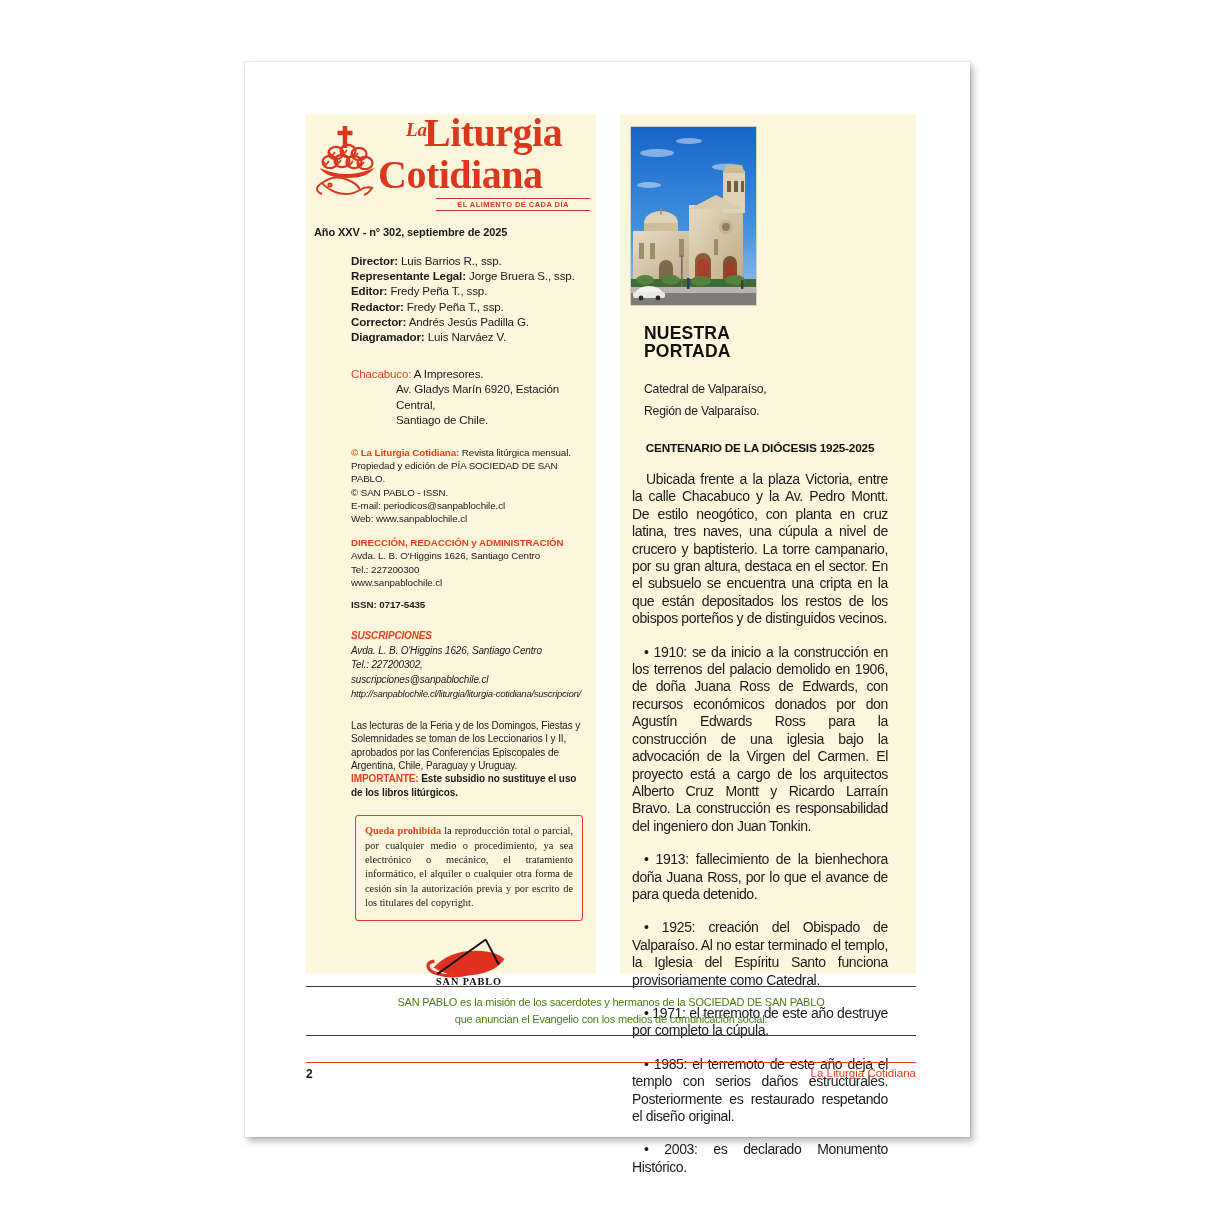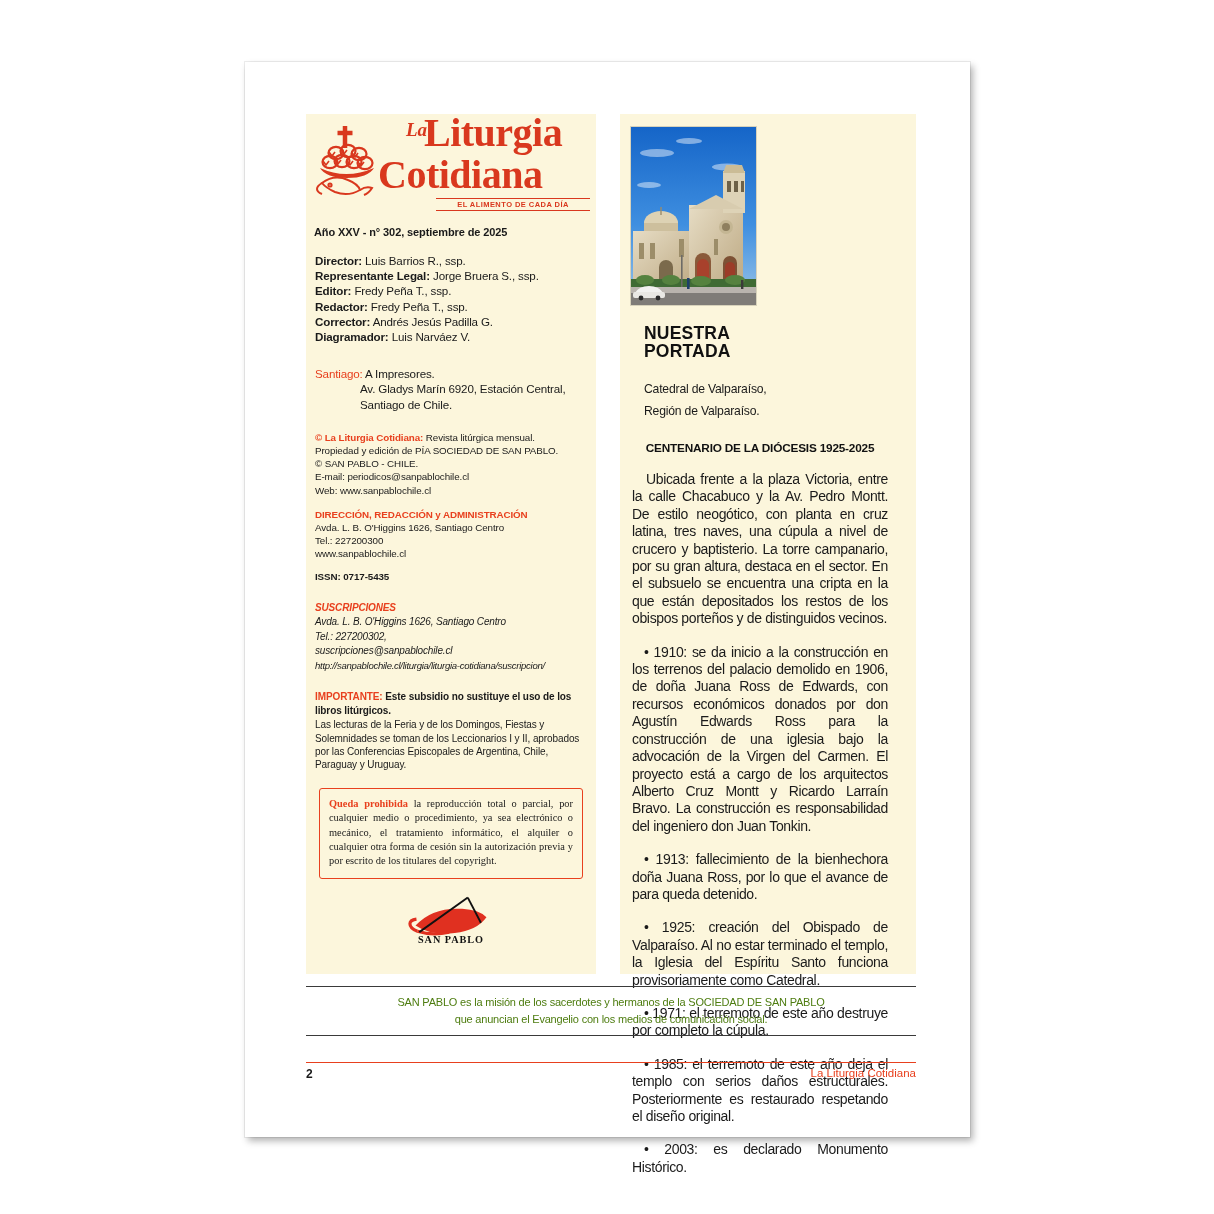--- a/index.html
+++ b/index.html
@@ -43,21 +43,21 @@
     color:#d9381e;font-size:7.5px;font-weight:bold;letter-spacing:.45px;
     border-top:1.4px solid #d9381e;border-bottom:1.4px solid #d9381e;
     text-align:center;line-height:11px;
   }
   .issue-line{
     margin:4px 0 0 8px;font-size:11px;font-weight:bold;color:#1a1a1a;
     letter-spacing:-.1px;
   }
 
   
-  .lcol-body{padding:0 9px 0 9px;}
+  .lcol-body{padding:0 9px 0 9px;margin-left:36px;}
   .staff{margin-top:15px;}
   .staff-row{font-size:11.6px;line-height:15.2px;color:#1a1a1a;letter-spacing:-.15px;}
   .staff-row b{font-weight:bold;}
   .impresor{margin-top:22px;font-size:11.6px;line-height:15.2px;color:#1a1a1a;letter-spacing:-.15px;}
   .red{color:#e8401e;}
   .indent{padding-left:45px;display:block;}
 
   .block{margin-top:19px;font-size:9.8px;line-height:13.2px;color:#1a1a1a;letter-spacing:-.1px;}
   .block .hd{font-weight:bold;color:#e8401e;}
   .gap{margin-top:11px;}
@@ -172,30 +172,30 @@
         <div class="staff">
           <div class="staff-row"><b>Director:</b> <span>Luis Barrios R., ssp.</span></div>
           <div class="staff-row"><b>Representante Legal:</b> <span>Jorge Bruera S., ssp.</span></div>
           <div class="staff-row"><b>Editor:</b> <span>Fredy Peña T., ssp.</span></div>
           <div class="staff-row"><b>Redactor:</b> <span>Fredy Peña T., ssp.</span></div>
           <div class="staff-row"><b>Corrector:</b> <span>Andrés Jesús Padilla G.</span></div>
           <div class="staff-row"><b>Diagramador:</b> <span>Luis Narváez V.</span></div>
         </div>
 
         <div class="impresor">
-          <span class="red">Santiago:</span>
+          <span class="red">Chacabuco:</span>
           <span>A Impresores.</span>
           <span class="indent">Av. Gladys Marín 6920, Estación Central,</span>
           <span class="indent">Santiago de Chile.</span>
         </div>
 
         <div class="block">
           <div><span class="hd">© La Liturgia Cotidiana:</span><span> Revista litúrgica mensual.</span></div>
           <div>Propiedad y edición de PÍA SOCIEDAD DE SAN PABLO.</div>
-          <div>© SAN PABLO - CHILE.</div>
+          <div>© SAN PABLO - ISSN.</div>
           <div>E-mail: periodicos@sanpablochile.cl</div>
           <div>Web: www.sanpablochile.cl</div>
         </div>
 
         <div class="block gap">
           <div class="hd">DIRECCIÓN, REDACCIÓN y ADMINISTRACIÓN</div>
           <div>Avda. L. B. O'Higgins 1626, Santiago Centro</div>
           <div>Tel.: 227200300</div>
           <div>www.sanpablochile.cl</div>
           <div style="margin-top:9px;font-weight:bold;">ISSN: 0717-5435</div>
@@ -203,22 +203,22 @@
 
         <div class="subs">
           <div class="hd">SUSCRIPCIONES</div>
           <div>Avda. L. B. O'Higgins 1626, Santiago Centro</div>
           <div>Tel.: 227200302,</div>
           <div>suscripciones@sanpablochile.cl</div>
           <div style="font-size:9.6px;letter-spacing:-.3px;">http://sanpablochile.cl/liturgia/liturgia-cotidiana/suscripcion/</div>
         </div>
 
         <div class="important">
+          <div style="margin-top:1px;">Las lecturas de la Feria y de los Domingos, Fiestas y Solemnidades se toman de los Leccionarios I y II, aprobados por las Conferencias Episcopales de Argentina, Chile, Paraguay y Uruguay.</div>
           <div><span class="hd">IMPORTANTE:</span><span class="strong"> Este subsidio no sustituye el uso de los libros litúrgicos.</span></div>
-          <div style="margin-top:1px;">Las lecturas de la Feria y de los Domingos, Fiestas y Solemnidades se toman de los Leccionarios I y II, aprobados por las Conferencias Episcopales de Argentina, Chile, Paraguay y Uruguay.</div>
         </div>
 
         <div class="prohibido">
           <b>Queda prohibida</b><span> la reproducción total o parcial, por cualquier medio o procedimiento, ya sea electrónico o mecánico, el tratamiento informático, el alquiler o cualquier otra forma de cesión sin la autorización previa y por escrito de los titulares del copyright.</span>
         </div>
 
         <div class="sp-logo">
           <svg viewBox="0 0 120 56" width="112" height="54">
             <path d="M22 34 q18 -20 50 -18 q18 1 26 9 q-10 14 -34 17 q-26 3 -42 -8z" fill="#e03020"></path>
             <path d="M24 40 q-8 -3 -8 -8 q0 -4 7 -5" fill="none" stroke="#e03020" stroke-width="3.4"></path>

